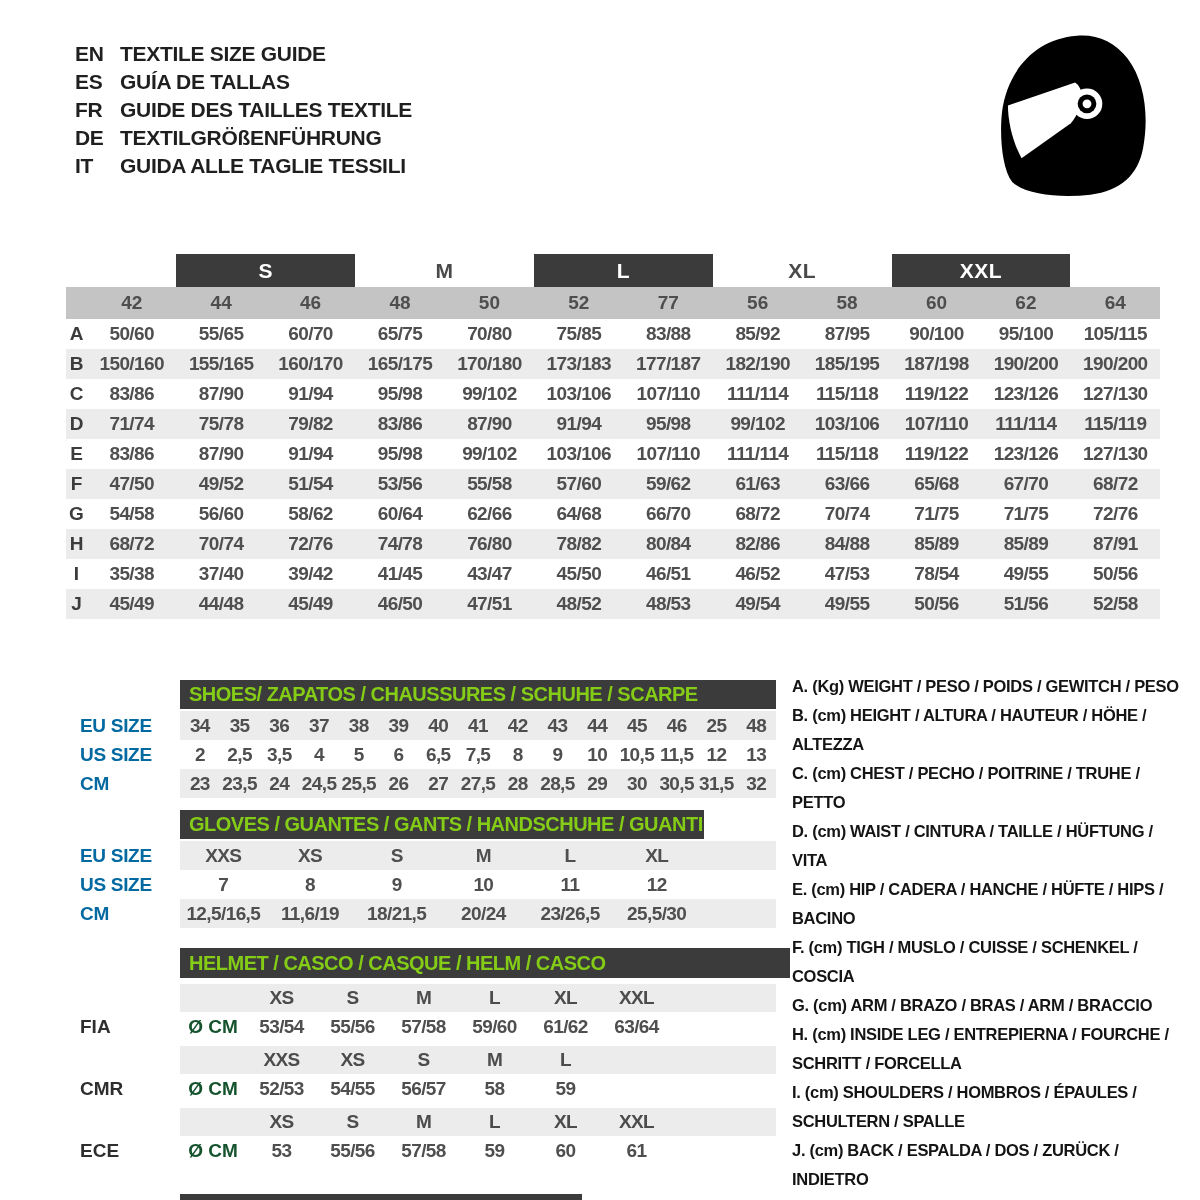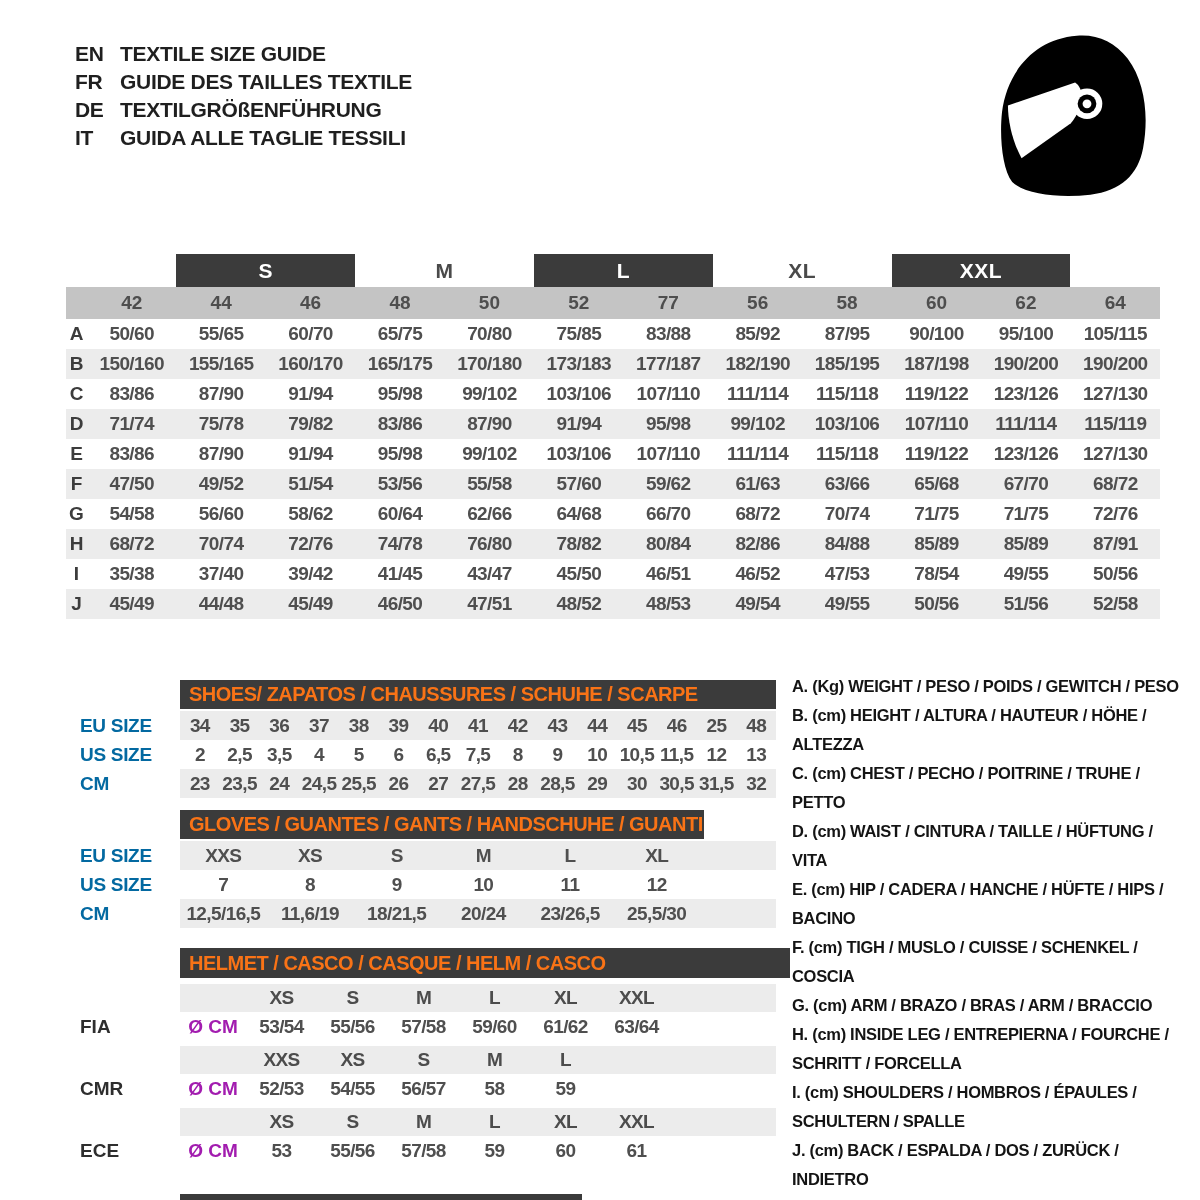--- a/index.html
+++ b/index.html
@@ -31,21 +31,21 @@
   .num-spacer { width:21px; flex:0 0 21px; }
   .ncell { flex:1; text-align:center; line-height:32px; font-size:19px; color:#4e4e4e; }
   .trow { display:flex; height:30px; }
   .trow.stripe { background:var(--row-stripe,#ececec); }
   .tlabel { width:21px; flex:0 0 21px; text-align:center; line-height:30px; font-size:19px; color:#3c3c3c; }
   .tcell { flex:1; text-align:center; line-height:30px; font-size:19px; color:#4f4f4f; letter-spacing:-0.6px; }
 
   
   .section { position:absolute; left:66px; width:1094px; }
   .sec-bar { position:absolute; left:114px; top:0; height:29px; background:var(--header-bar,#3b3b3b);
-             color:#f97316; font-size:20px; line-height:29px; padding-left:9px; letter-spacing:-0.5px; white-space:nowrap; }
+             color:#84cc16; font-size:20px; line-height:29px; padding-left:9px; letter-spacing:-0.5px; white-space:nowrap; }
   .rows { position:absolute; left:0; top:31px; right:0; }
   .srow { position:relative; height:29px; }
   .slabel { position:absolute; left:14px; top:0; line-height:29px; font-size:19px; color:#0369a1; letter-spacing:-0.3px;text-align:right; }
   .scells { position:absolute; left:114px; top:0; height:29px; display:flex; }
   .scells.stripe { background:var(--row-stripe,#ececec); }
   .scell { flex:1; text-align:center; line-height:29px; font-size:19px; color:#4f4f4f; letter-spacing:-0.6px; }
 
   .shoes  { top:680px; }
   .shoes  .sec-bar { width:596px; }
   .shoes  .scells { width:596px; }
@@ -55,41 +55,45 @@
 
   
   .helmets { top:948px; }
   .helmets .sec-bar { width:610px; height:30px; line-height:30px; }
   .hrows { position:absolute; left:114px; top:36px; width:640px; }
   .hrow { position:relative; display:flex; }
   .hrow.sizes { height:28px; background:var(--row-stripe,#ececec); width:596px; }
   .hrow.sizes:not(:first-child) { margin-top:4px; }
   .hrow.vals { height:30px; }
   .hstd { position:absolute; left:-100px; width:92px; line-height:30px; font-size:19px; color:#2e2e2e; }
-  .hunit { width:66px; flex:0 0 66px; text-align:center; font-size:19px; color:#a21caf; }
+  .hunit { width:66px; flex:0 0 66px; text-align:center; font-size:19px; color:#14532d; }
   .hcell { width:71px; flex:0 0 71px; text-align:center; font-size:19px; color:#4f4f4f; letter-spacing:-0.6px; }
   .hrow.sizes .hunit, .hrow.sizes .hcell { line-height:28px; color:#4c4c4c; }
   .hrow.vals .hunit, .hrow.vals .hcell { line-height:30px; }
 
   
   .legend { position:absolute; left:792px; top:672px; width:398px; }
   .legend-line { font-size:16.5px; line-height:29px; color:#141414; letter-spacing:-0.3px; }
 
   
   .bottom-bar { position:absolute; left:180px; top:1194px; width:402px; height:6px; background:var(--header-bar,#3b3b3b); }
 </style>
 </head>
 <body style="--header-bar: #3b3b3b; --size-band: #c4c4c4; --row-stripe: #ececec; --title-text: #1f1f1f; --value-text: #4f4f4f;">
 
 <div class="page">
 
   <div class="lang-block" id="langBlock">
       <div class="lang-row">
         <span class="lang-code">EN</span>
         <span class="lang-label">TEXTILE SIZE GUIDE</span>
+      </div>
+      <div class="lang-row">
+        <span class="lang-code">ES</span>
+        <span class="lang-label">GUÍA DE TALLAS</span>
       </div>
       <div class="lang-row">
         <span class="lang-code">FR</span>
         <span class="lang-label">GUIDE DES TAILLES TEXTILE</span>
       </div>
       <div class="lang-row">
         <span class="lang-code">DE</span>
         <span class="lang-label">TEXTILGRÖßENFÜHRUNG</span>
       </div>
       <div class="lang-row">

